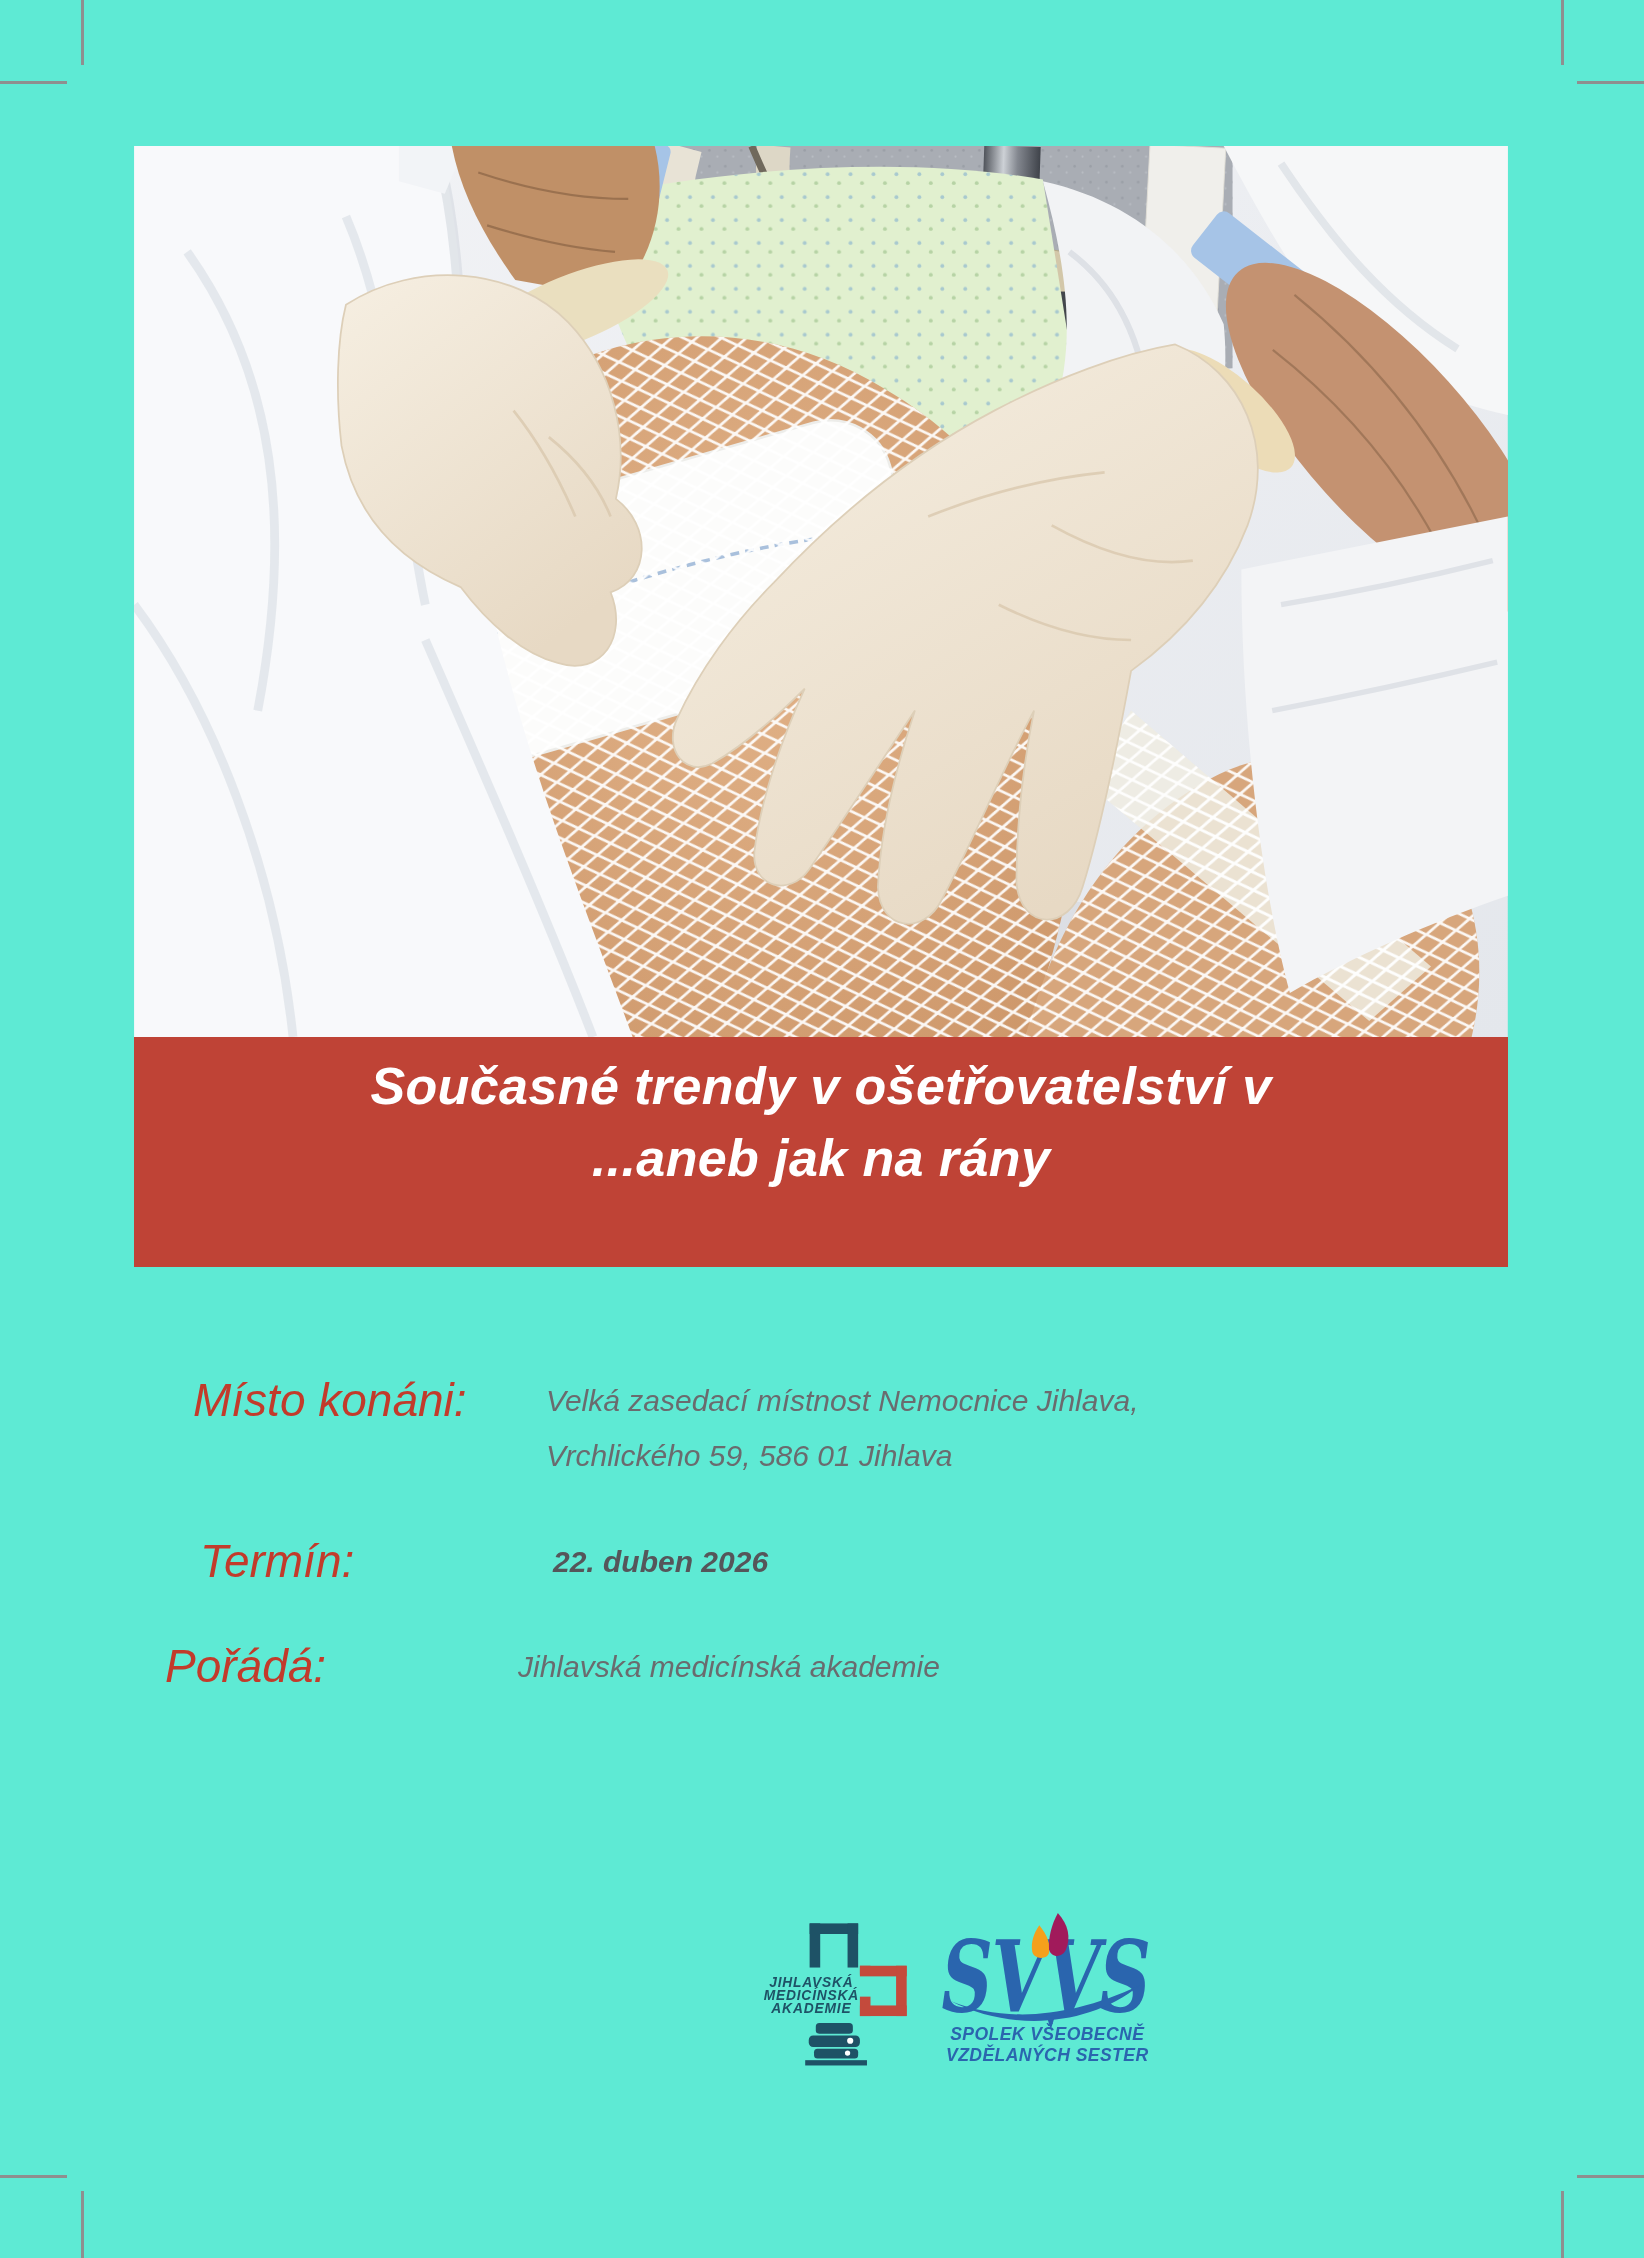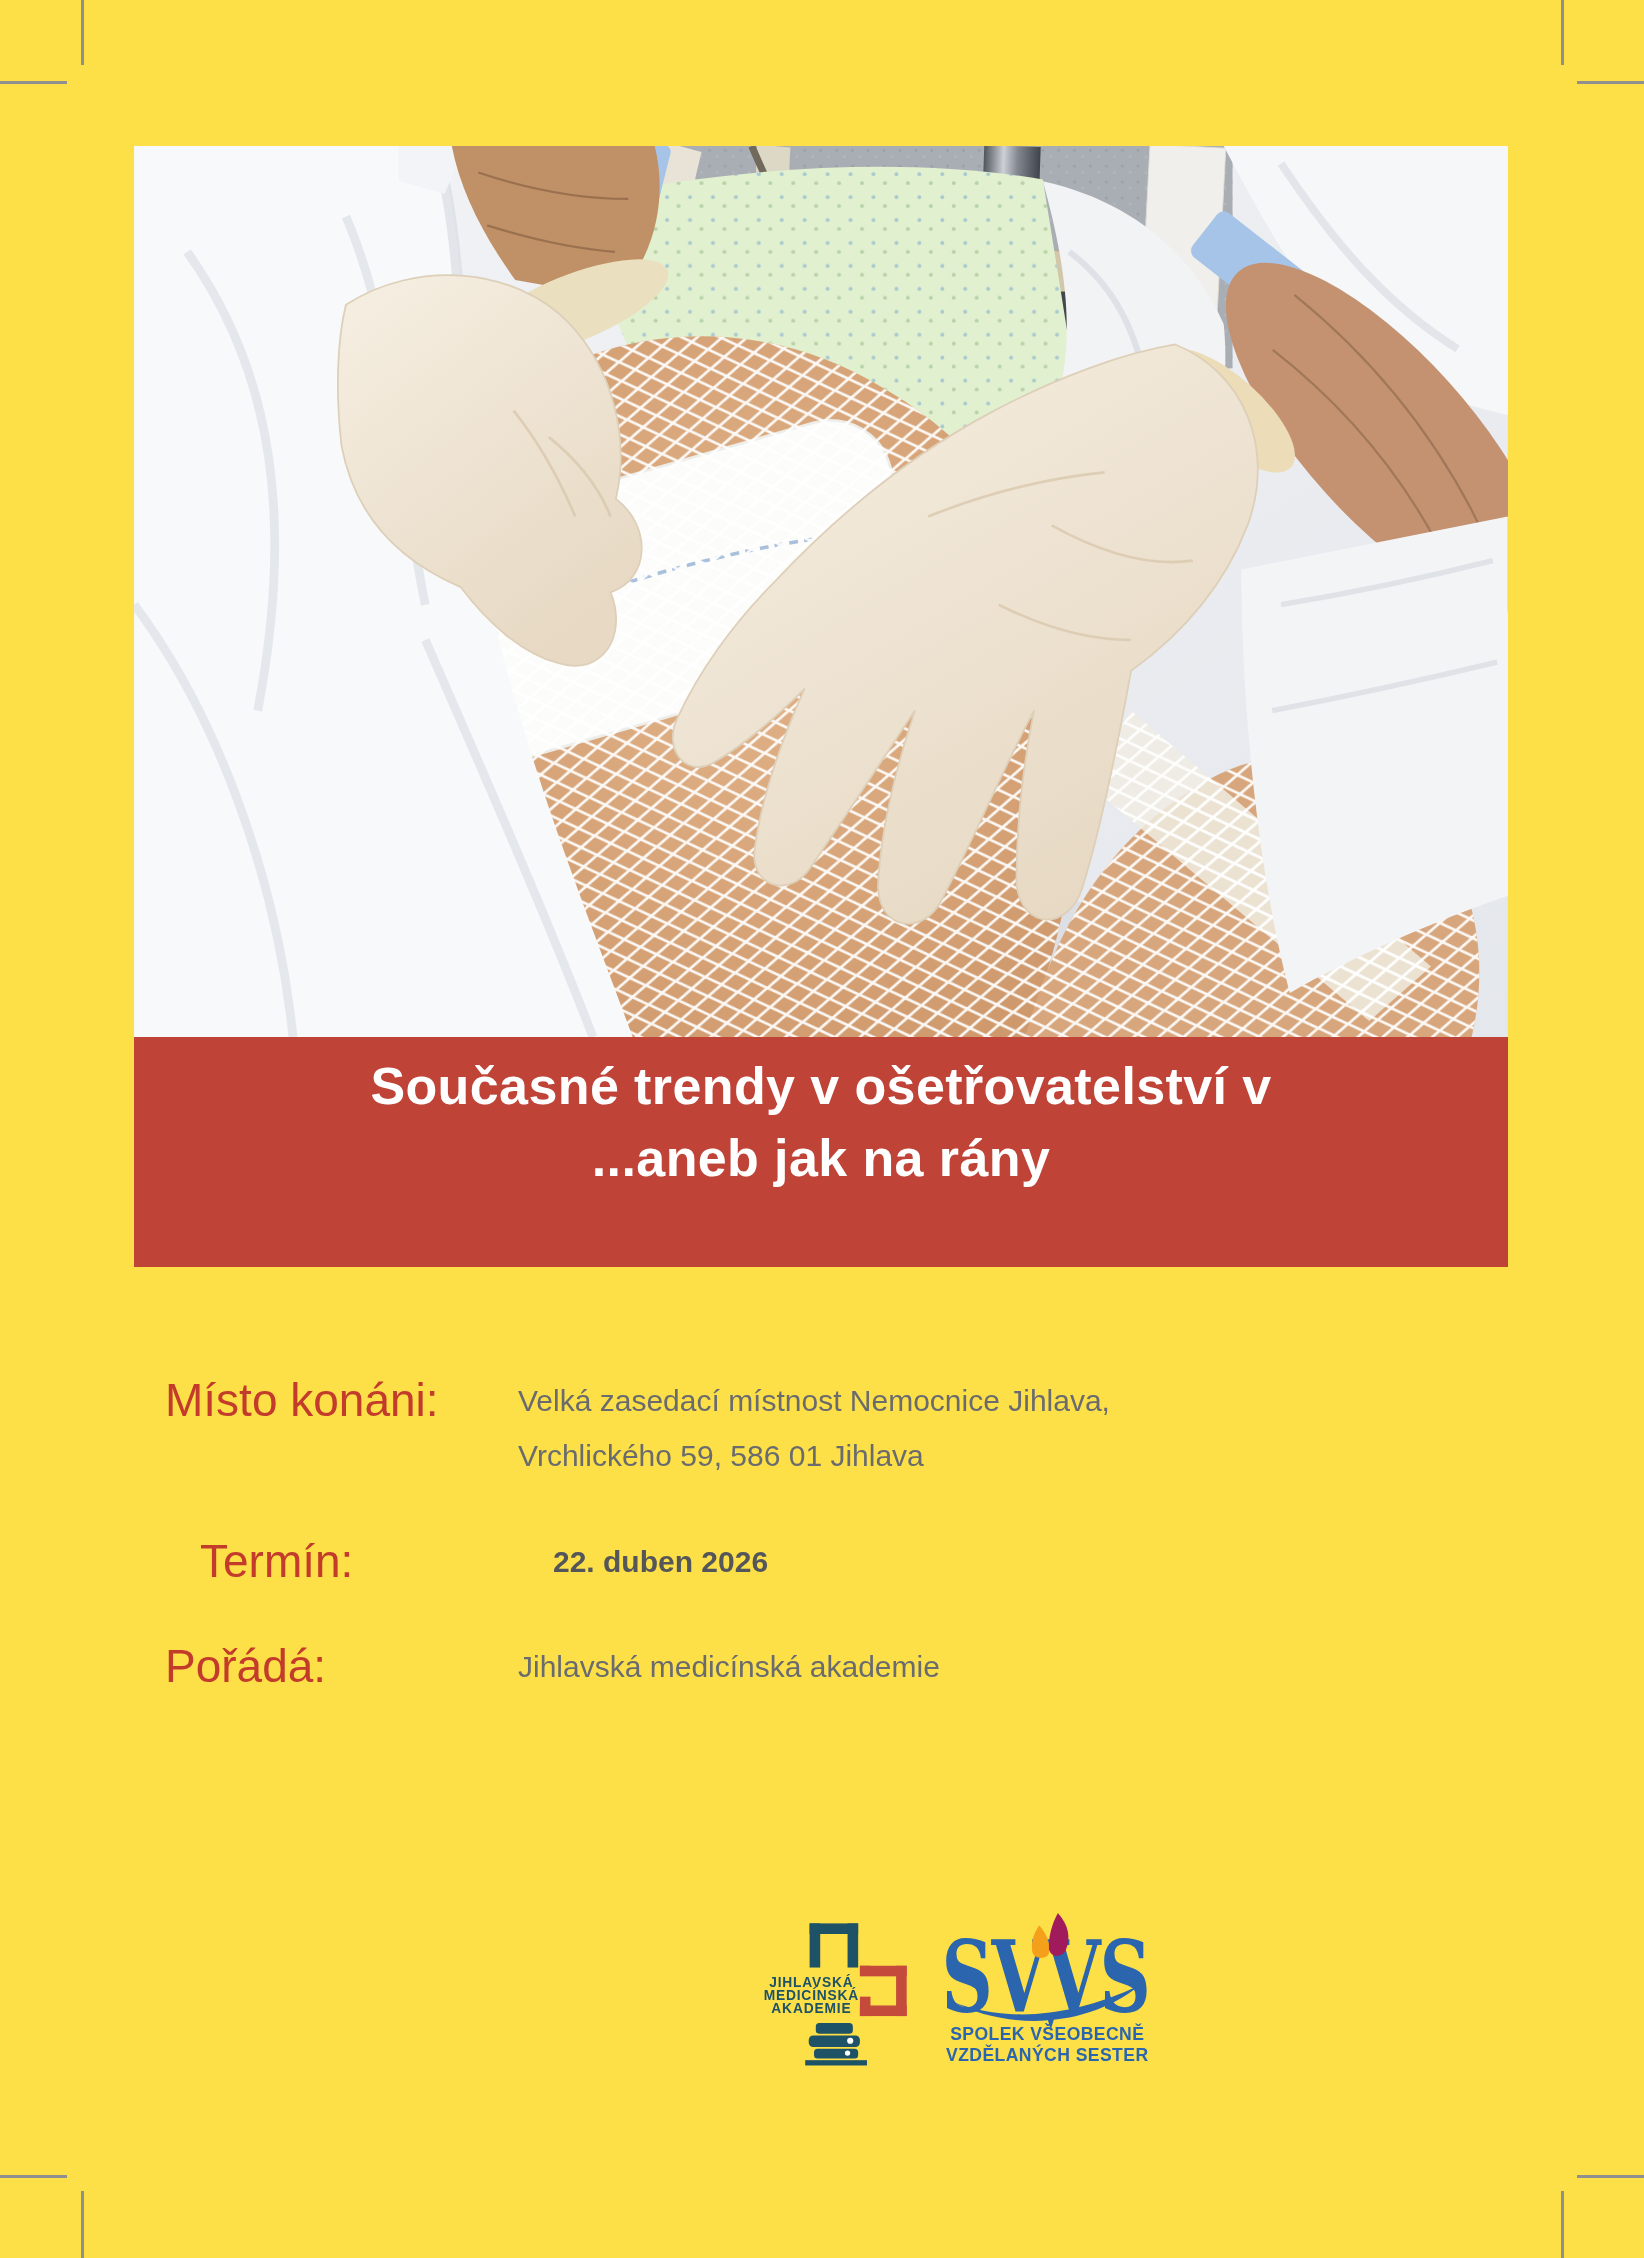--- a/index.html
+++ b/index.html
@@ -1,30 +1,30 @@
 <!DOCTYPE html>
 <html style="font-size:14px"><head>
 <meta charset="utf-8">
 <style>
   html,body{margin:0;padding:0;background:#ffffff;}
-  .page{position:relative;width:1644px;height:2258px;background:#fde047;overflow:hidden;
-        font-family:"Liberation Sans", sans-serif;}
+  .page{position:relative;width:1644px;height:2258px;background:#5eead4;overflow:hidden;
+        font-family:"Liberation Sans", sans-serif;font-style:italic;}
   .cropmark{position:absolute;background:#8f8f8f;}
   
   .photo{position:absolute;left:134px;top:146px;width:1374px;height:891px;overflow:hidden;}
   
   .banner{position:absolute;left:134px;top:1037px;width:1374px;height:230px;background:#bf4336;
           color:#ffffff;text-align:center;font-weight:bold;font-size:52px;line-height:72px;
           letter-spacing:0.4px;padding-top:13.2px;box-sizing:border-box;}
   
   .row{position:absolute;left:165px;width:1323px;display:flex;align-items:flex-start;}
   .row .label{width:353px;flex:0 0 353px;color:#c23b2b;font-size:46px;line-height:55px;}
   .row .value{color:#6a6b6e;font-size:30px;line-height:55px;}
   .row .value.bold{font-weight:bold;color:#55565a;}
-  .row1{top:1373px;} .row2{top:1534px;margin-left:35px;} .row3{top:1639px;}
+  .row1{top:1373px;margin-left:28px;} .row2{top:1534px;margin-left:35px;} .row3{top:1639px;}
   
   .logo{position:absolute;}
   .logo1{left:475px;top:1919px;width:176px;height:159px;}
   .logo2{left:761px;top:1919px;width:159px;height:150px;}
   .logo3{left:935px;top:1913px;width:221px;height:157px;}
 </style>
 </head>
 <body>
 
 <div class="page">

